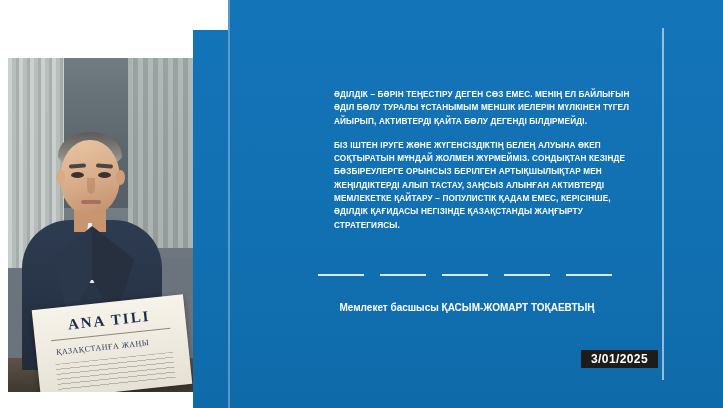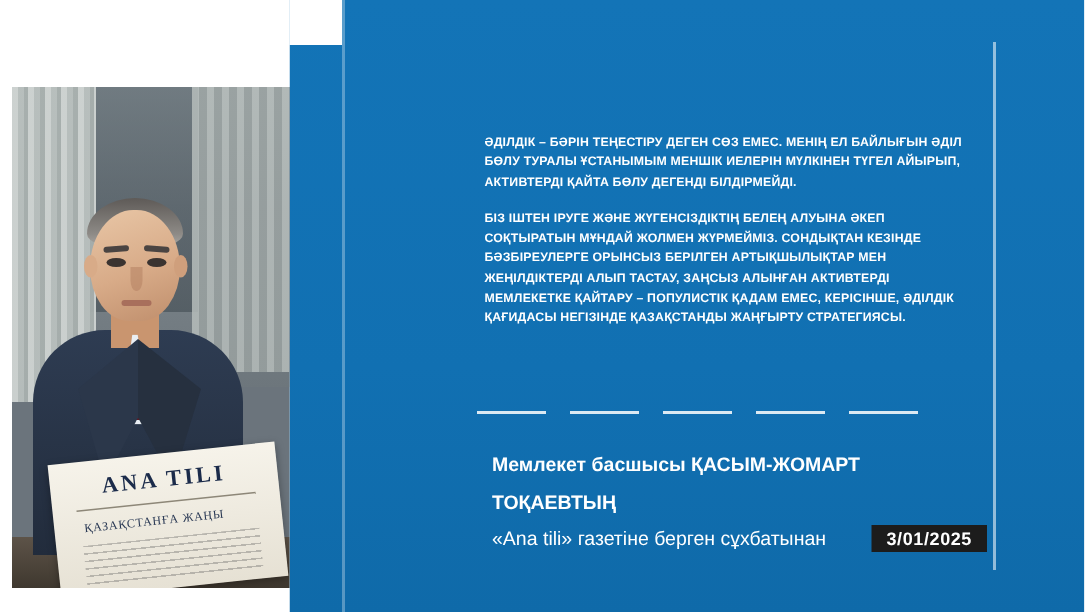--- a/index.html
+++ b/index.html
@@ -282,46 +282,47 @@
     top: 88px;
     width: 328px;
     color: #ffffff;
     font-size: 8.2px;
     line-height: 1.62;
     font-weight: bold;
     letter-spacing: 0.15px;
     text-transform: uppercase;
   }
   .quote p {
-    margin: 0 0 11px 5px;
+    margin: 0 0 11px 16px;
   }
 
   .divider-dashes {
     position: absolute;
     left: 318px;
     top: 274px;
     width: 330px;
     height: 3px;
     display: flex;
     gap: 16px;
   }
   .divider-dashes span {
     display: block;
     width: 46px;
     height: 2px;
     background: rgba(255,255,255,0.85);
   }
 
   .attribution {
     position: absolute;
-    left: 328px;
+    left: 302px;
     top: 298px;
     width: 330px;
+    text-align: center;
     color: #ffffff;
-    font-size: 13px;
+    font-size: 10px;
     font-weight: bold;
     line-height: 1.9;
   }
   .attribution .line2 {
     font-weight: normal;
   }
 
   
   .date-badge {
     position: absolute;
@@ -397,18 +398,17 @@
   <div class="divider-dashes">
     <span></span>
     <span></span>
     <span></span>
     <span></span>
     <span></span>
   </div>
 
   <div class="attribution">
     <div class="line1">Мемлекет басшысы ҚАСЫМ-ЖОМАРТ ТОҚАЕВТЫҢ</div>
-    <div class="line2">«Ana tili» газетіне берген сұхбатынан</div>
   </div>
 
   <div class="date-badge">3/01/2025</div>
 
 </div>
 
 </body></html>

